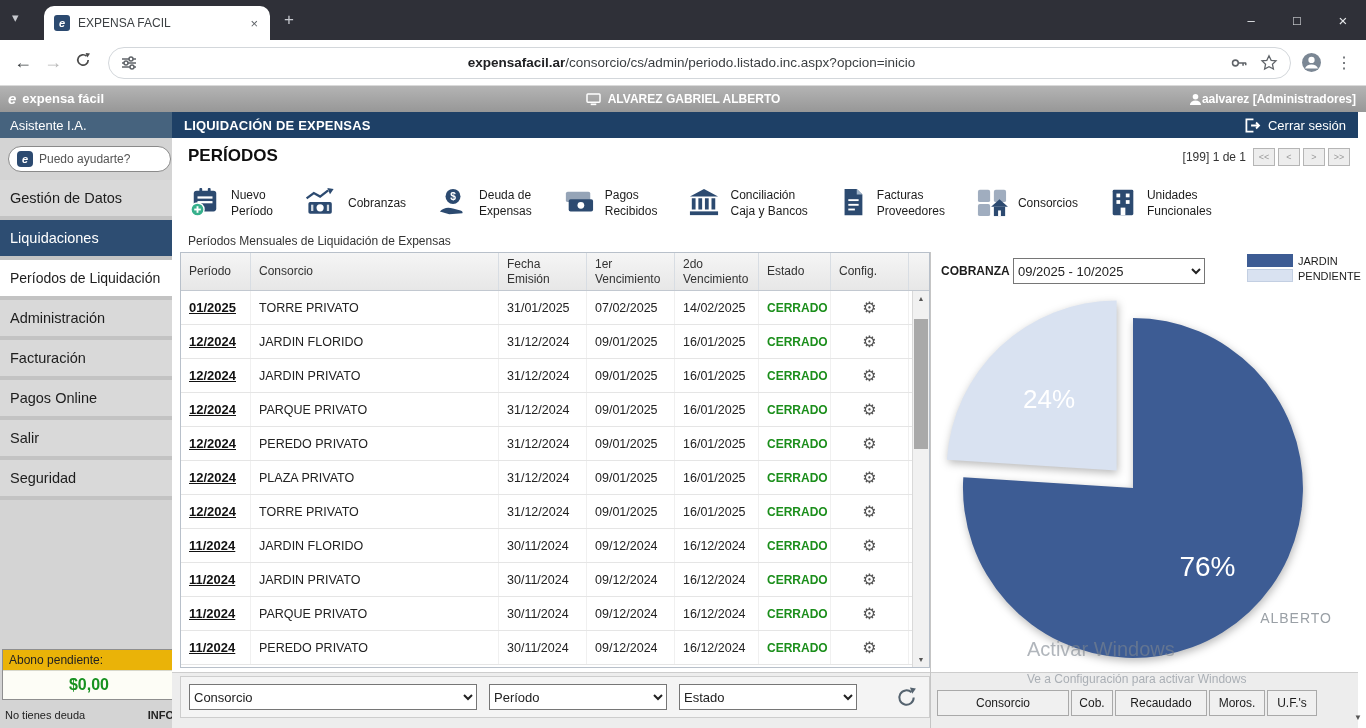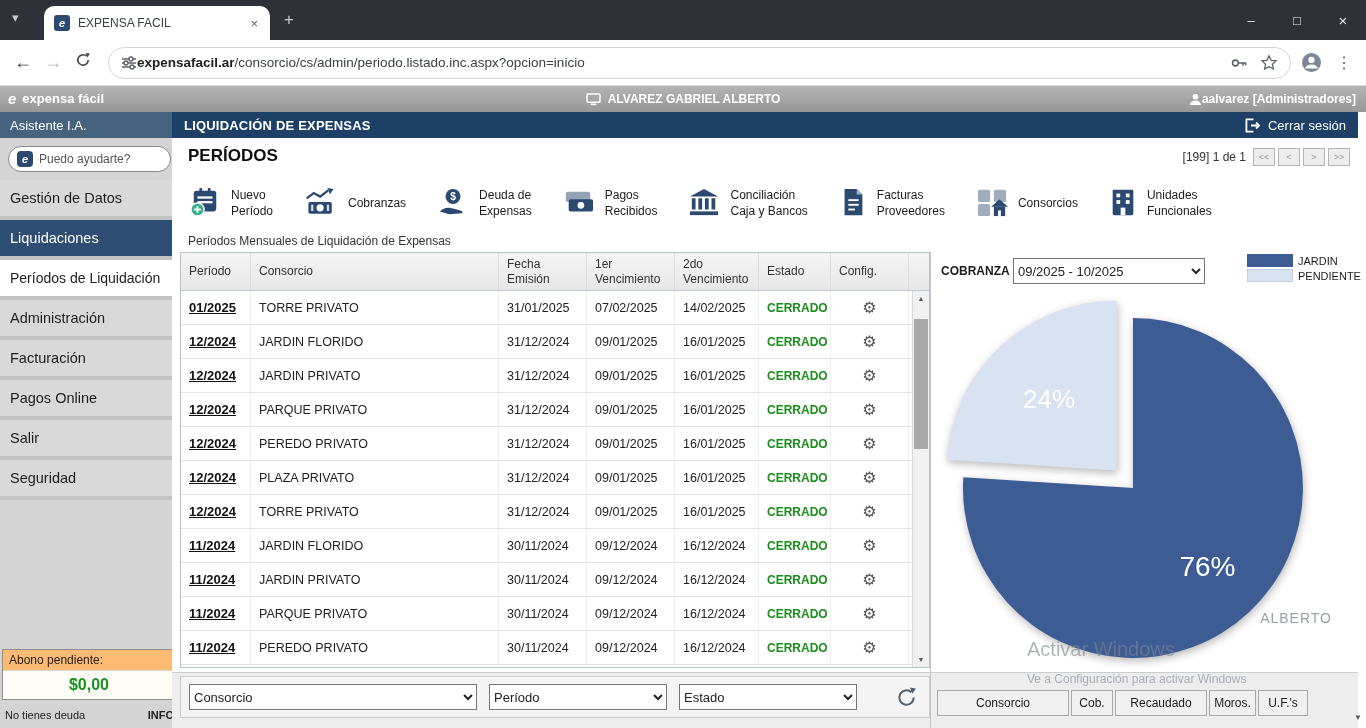--- a/index.html
+++ b/index.html
@@ -18,21 +18,21 @@
   .newtab-btn { position:absolute; left:284px; top:10px; color:#c8cad0; font-size:17px; }
   .win-controls { position:absolute; right:0; top:0; height:40px; display:flex; }
   .win-btn { width:46px; height:40px; color:#e8eaed; display:flex; align-items:center; justify-content:center; font-size:13px; }
 
   .addressbar { position:absolute; top:40px; left:0; width:1366px; height:46px; background:#fff;
     border-bottom:1px solid #dadada; display:flex; align-items:center; padding:0 8px; }
   .nav-btn { width:30px; text-align:center; font-size:18px; color:#3c4043; }
   .nav-btn.disabled { color:#b8b8b8; }
   .omnibox { flex:1; height:32px; margin:0 10px; border:1px solid #d3d7db; border-radius:16px;
     display:flex; align-items:center; padding:0 12px; background:#fff; }
-  .url { font-size:13.5px; color:#202124; margin-left:0; flex:1; white-space:nowrap; overflow:hidden;}
+  .url { font-size:13.5px; color:#202124; margin-left:24px; flex:1; white-space:nowrap; overflow:hidden;text-align:center;}
   .url .path { color:#3c4043; }
   .omni-icons { display:flex; gap:12px; align-items:center; margin-left:8px; }
   .bar-icons { display:flex; gap:14px; align-items:center; margin-right:6px; }
   .kebab { font-size:16px; color:#5f6368; }
 
   
   .appheader { position:absolute; top:86px; left:0; width:1366px; height:26px;
     background:linear-gradient(#b4b4b4,#979797); color:#fff; }
   .brand { position:absolute; left:8px; top:4px; font-weight:bold; font-size:13px; display:flex; gap:6px; align-items:center; }
   .brand-logo { font-style:italic; font-size:15px; font-weight:bold; }
@@ -48,21 +48,21 @@
   .assistant-box { margin:8px; height:26px; background:#fff; border:1px solid #8a8a8a; border-radius:14px;
     display:flex; align-items:center; padding:0 8px; gap:6px; }
   .assistant-logo { width:16px; height:16px; border-radius:4px; background:#2c4a70; color:#fff; font-size:11px;
     font-weight:bold; font-style:italic; display:flex; align-items:center; justify-content:center; }
   .assistant-text { font-size:12px; color:#555; }
   .menu-item { height:40px; display:flex; align-items:center; padding-left:10px; font-size:14.5px;
     color:#1d1d1d; background:#d9d9d9; border-bottom:4px solid #c3c3c3; }
   .menu-item.active { background:#2d4d72; color:#fff; }
   .menu-item.sub { background:#fff; font-size:14px; }
   .balance-box { position:absolute; left:2px; right:3px; bottom:28px; border:1px solid #8f8f8f; background:#fdfdf6; }
-  .balance-title { font-size:12px; color:#222; padding:3px 6px; background:#fdba74; border-bottom:1px solid #d8d8cc; }
+  .balance-title { font-size:12px; color:#222; padding:3px 6px; background:#eab308; border-bottom:1px solid #d8d8cc; }
   .balance-amount { text-align:center; color:#179220; font-weight:bold; font-size:16px; padding:5px 0; }
   .balance-row { position:absolute; left:5px; right:5px; bottom:7px; display:flex; justify-content:space-between;
     font-size:11px; color:#222; }
   .balance-info { font-weight:bold; }
 
   
   .main { position:absolute; left:172px; top:112px; width:1186px; height:616px; background:#e5e5e5; }
   .main-titlebar { height:26px; background:#1e4066; display:flex; align-items:center;
     justify-content:space-between; padding:0 12px; }
   .main-title { color:#fff; font-size:13px; font-weight:bold; letter-spacing:.2px; }
@@ -537,20 +537,20 @@
             <text x="121.1" y="124.6" text-anchor="middle" fill="#fff" font-size="26">24%</text>
           </svg>
       </div>
       <span class="cobrado-label">ALBERTO</span>
       <div class="watermark1">Activar Windows</div>
       <div class="watermark2">Ve a Configuración para activar Windows</div>
       <div class="chart-tabs" id="chart-tabs">
           <div class="chart-tab" style="width: 132px;">Consorcio</div>
           <div class="chart-tab" style="width: 42px;">Cob.</div>
           <div class="chart-tab" style="width: 92px;">Recaudado</div>
-          <div class="chart-tab" style="width: 47px;">Moros.</div>
+          <div class="chart-tab" style="width: 56px;">Moros.</div>
           <div class="chart-tab" style="width: 50px;">U.F.'s</div>
         </div>
     </div>
   </div>
 </div>
 
 <span class="page-scroll-arrow">▼</span>
 
 </body></html>

